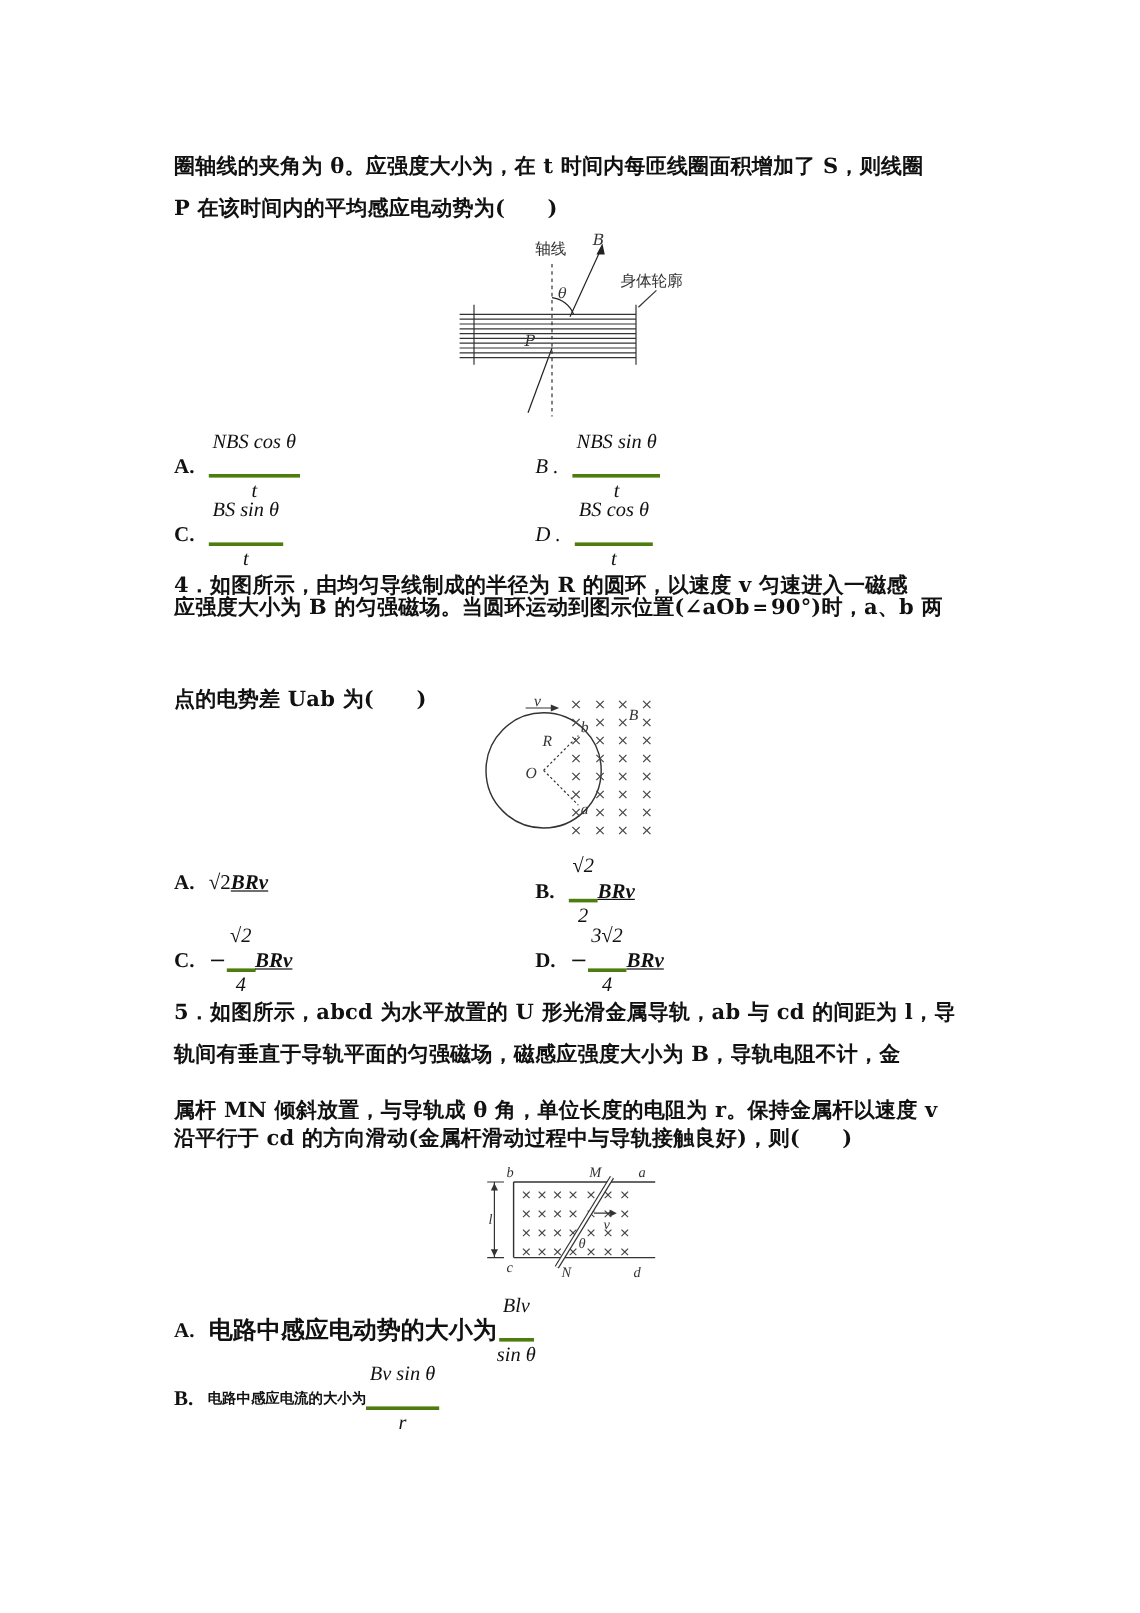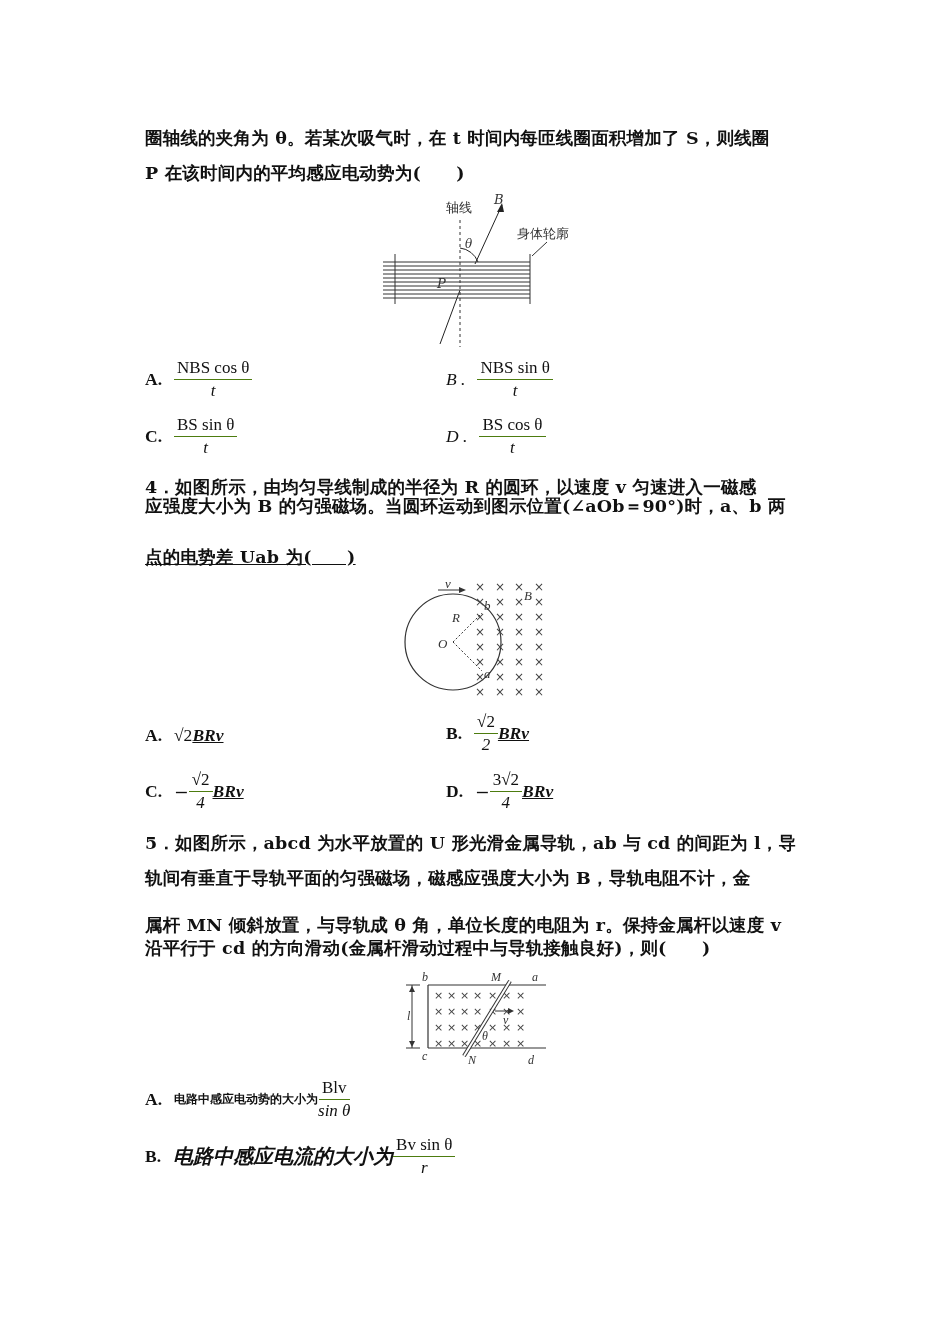--- a/index.html
+++ b/index.html
@@ -4,30 +4,30 @@
 <style>
   html, body { margin: 0; padding: 0; background: #ffffff; }
   body { width: 950px; height: 1344px; position: relative; overflow: hidden;
          font-family: "DejaVu Serif", "Liberation Serif", serif; color: #111; }
   .line { position: absolute; left: 145px; font-size: 17.5px; font-weight: bold; white-space: nowrap; letter-spacing: 0.2px; }
   .line i, .m { font-style: italic; font-family: "Liberation Serif", serif; }
   .opt { position: absolute; font-size: 17.5px; white-space: nowrap; display: flex; align-items: center; }
   .opt .lbl { font-weight: bold; font-family: "Liberation Serif", serif; margin-right: 12px; }
   .opt .lbl.it { font-weight: normal; font-style: italic; }
   .frac { display: inline-flex; flex-direction: column; align-items: center; font-family: "Liberation Serif", serif; font-size: 17px; vertical-align: middle; }
-  .frac .num { padding: 0 3px 1px; border-bottom: 1px solid #4d7c0f; }
+  .frac .num { padding: 0 3px 17px; border-bottom: 3px solid #4d7c0f; font-style: italic; }
   .frac .den { padding-top: 1px; font-style: italic; }
   .up { font-style: normal; }
   .bold-m { font-weight: bold; font-style: italic; font-family: "Liberation Serif", serif; text-decoration: underline; }
   .fig { position: absolute; }
 </style>
 </head>
 <body>
 
-<div class="line" style="top:126px;">圈轴线的夹角为 θ。若某次吸气时，在 t 时间内每匝线圈面积增加了 S，则线圈</div>
+<div class="line" style="top:126px;">圈轴线的夹角为 θ。应强度大小为，在 t 时间内每匝线圈面积增加了 S，则线圈</div>
 <div class="line" style="top:161px;">P 在该时间内的平均感应电动势为(　　)</div>
 
 <svg class="fig" style="left:375px;top:192px;" width="210" height="158" viewBox="0 0 210 158">
   <line x1="85" y1="28" x2="85" y2="155" stroke="#333" stroke-dasharray="3,3"></line>
   <line x1="100" y1="72" x2="127" y2="13" stroke="#222"></line>
   <polygon points="127,11 122,20 129,20" fill="#222"></polygon>
   <line x1="85" y1="98" x2="65" y2="152" stroke="#222"></line>
   <path d="M85 56 A22 22 0 0 1 103 70" fill="none" stroke="#222"></path>
   <g stroke="#333">
     <line x1="8" y1="70" x2="155" y2="70"></line>
@@ -75,21 +75,21 @@
 <div class="opt" style="left:446px;top:415px;">
   <span class="lbl it">D .</span>
   <span class="frac">
       <span class="num">BS cos θ</span>
       <span class="den">t</span>
     </span>
 </div>
 
 <div class="line" style="top:475px;">4．如图所示，由均匀导线制成的半径为 R 的圆环，以速度 v 匀速进入一磁感</div>
 <div class="line" style="top:494px;">应强度大小为 B 的匀强磁场。当圆环运动到图示位置(∠aOb＝90°)时，a、b 两</div>
-<div class="line" style="top:545px;text-decoration:underline;">点的电势差 Uab 为(　　)</div>
+<div class="line" style="top:570px;">点的电势差 Uab 为(　　)</div>
 
 <svg class="fig" style="left:400px;top:578px;" width="155" height="125" viewBox="0 0 155 125">
   <circle cx="53" cy="64" r="48" fill="none" stroke="#333" stroke-width="1.2"></circle>
   <line x1="38" y1="12" x2="62" y2="12" stroke="#333"></line>
   <polygon points="66,12 59,9 59,15" fill="#333"></polygon>
   <line x1="53" y1="64" x2="82" y2="35" stroke="#333" stroke-dasharray="2,2"></line>
   <line x1="53" y1="64" x2="82" y2="93" stroke="#333" stroke-dasharray="2,2"></line>
   <g font-size="12" fill="#444" font-family="DejaVu Sans, sans-serif">
     <text x="75" y="13">×</text>
       <text x="95" y="13">×</text>
@@ -222,26 +222,26 @@
     <text x="130" y="96">d</text>
     <text x="70" y="96">N</text>
     <text x="9" y="52">l</text>
     <text x="105" y="56">v</text>
     <text x="84" y="72">θ</text>
   </g>
 </svg>
 
 <div class="opt" style="left:145px;top:1078px;">
   <span class="lbl">A.</span>
-  <span style="font-weight:bold;font-family:'DejaVu Sans',sans-serif;font-size:12px;">电路中感应电动势的大小为</span>
+  <span style="font-weight:bold;font-family:'DejaVu Sans',sans-serif;font-size:20px;">电路中感应电动势的大小为</span>
   <span class="frac">
       <span class="num">Blv</span>
       <span class="den up">sin θ</span>
     </span>
 </div>
 <div class="opt" style="left:145px;top:1135px;">
   <span class="lbl">B.</span>
-  <span style="font-weight:bold;font-family:'DejaVu Sans',sans-serif;font-size:20px;font-style:italic;">电路中感应电流的大小为</span>
+  <span style="font-weight:bold;font-family:'DejaVu Sans',sans-serif;font-size:12px;">电路中感应电流的大小为</span>
   <span class="frac">
       <span class="num">Bv sin θ</span>
       <span class="den">r</span>
     </span>
 </div>
 
 </body></html>

